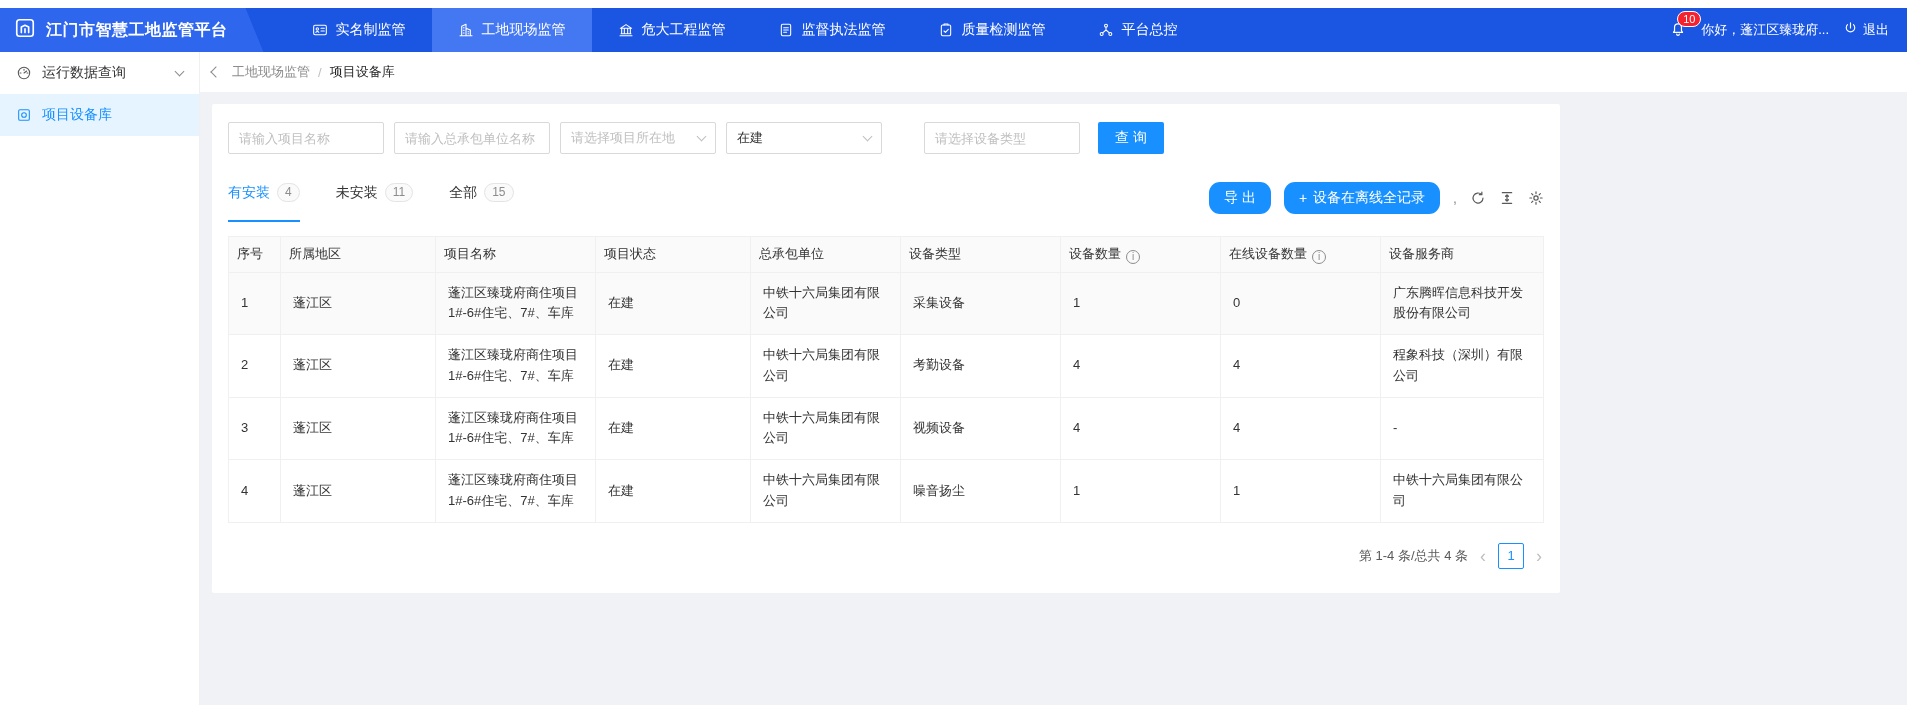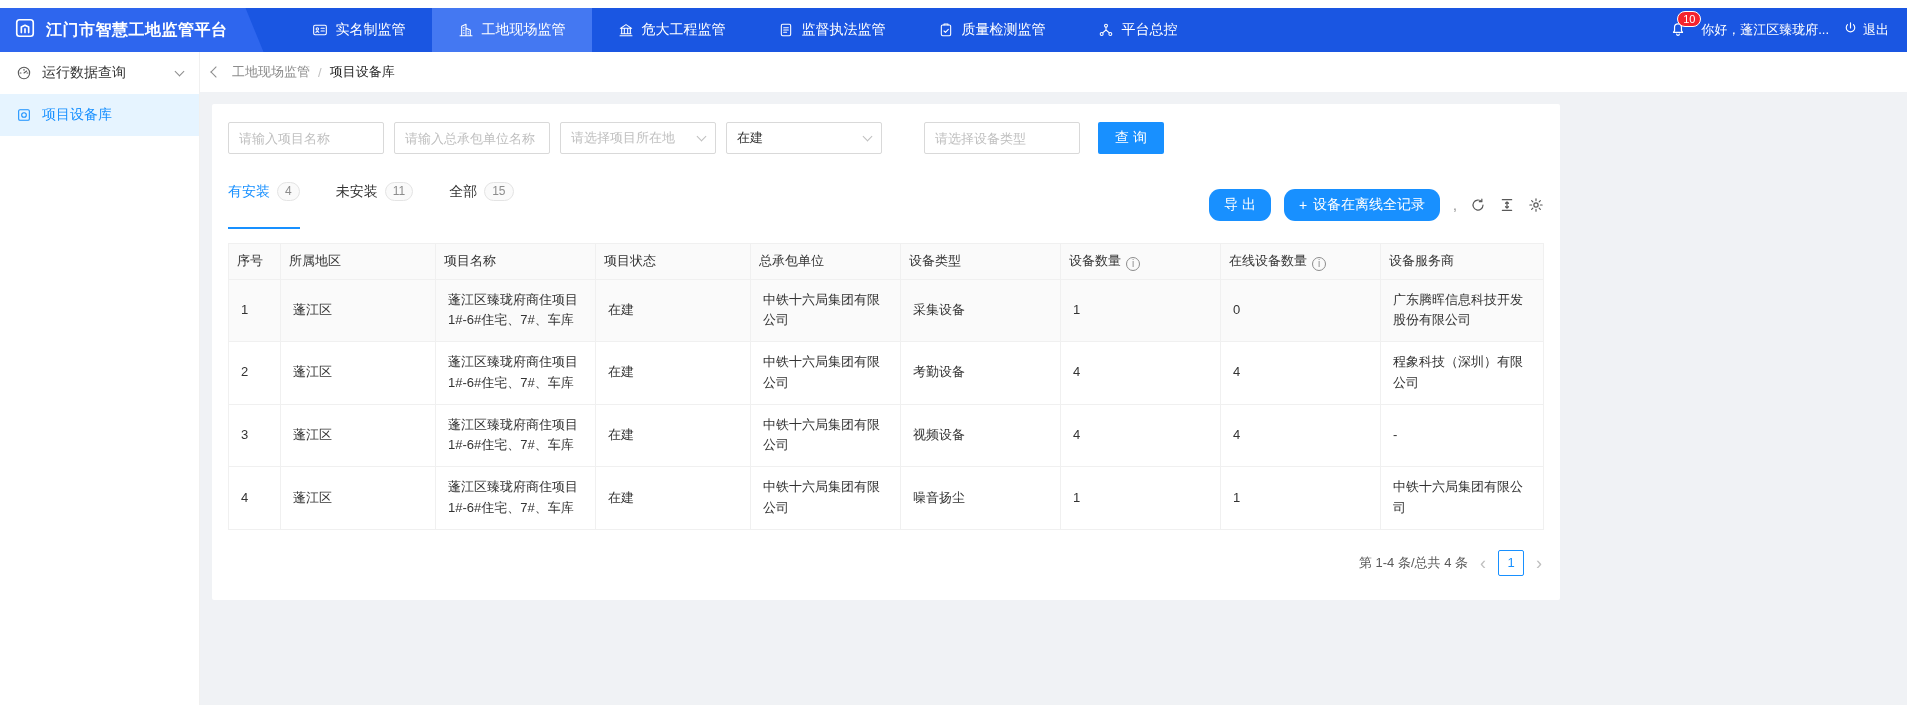--- a/index.html
+++ b/index.html
@@ -57,21 +57,21 @@
            transform:rotate(45deg); margin-top:-4px; flex-shrink:0; }
   .chev { width:7px; height:7px; border-right:1.5px solid #8c8c8c; border-bottom:1.5px solid #8c8c8c; transform:rotate(45deg); margin-top:-3px; }
   .collapse-caret { width:8px; height:8px; border-right:1.5px solid #8c8c8c; border-bottom:1.5px solid #8c8c8c;
                     transform:rotate(135deg); cursor:pointer; }
   .btn-primary { height:32px; background:#1890ff; color:#fff; border:none; border-radius:2px; padding:0 17px;
                  font-size:14px; cursor:pointer; margin-left:8px; font-family:inherit; white-space:nowrap; }
 
   
   .toolbar { margin-top:28px; display:flex; align-items:flex-end; justify-content:space-between; }
   .tabs { display:flex; gap:36px; }
-  .tab { display:flex; align-items:center; gap:7px; padding-bottom:26px; border-bottom:2px solid transparent;
+  .tab { display:flex; align-items:center; gap:7px; padding-bottom:18px; border-bottom:2px solid transparent;
          font-size:14px; color:#333; cursor:pointer; }
   .tab.active { color:#1890ff; border-color:#1890ff; }
   .pill { background:#fafafa; border:1px solid #e4e4e4; color:#8c8c8c; border-radius:10px; font-size:12px;
           padding:0 7px; line-height:17px; height:19px; }
   .actions { display:flex; align-items:center; gap:13px; padding-bottom:8px; }
   .btn-blue { height:32px; background:#1890ff; color:#fff; border:none; border-radius:11px; padding:0 15px;
               font-size:14px; cursor:pointer; display:inline-flex; align-items:center; gap:6px; font-family:inherit; white-space:nowrap; }
   .sep-comma { color:#8c8c8c; font-size:14px; }
   .tool-icon { display:flex; align-items:center; color:#595959; cursor:pointer; }
 

